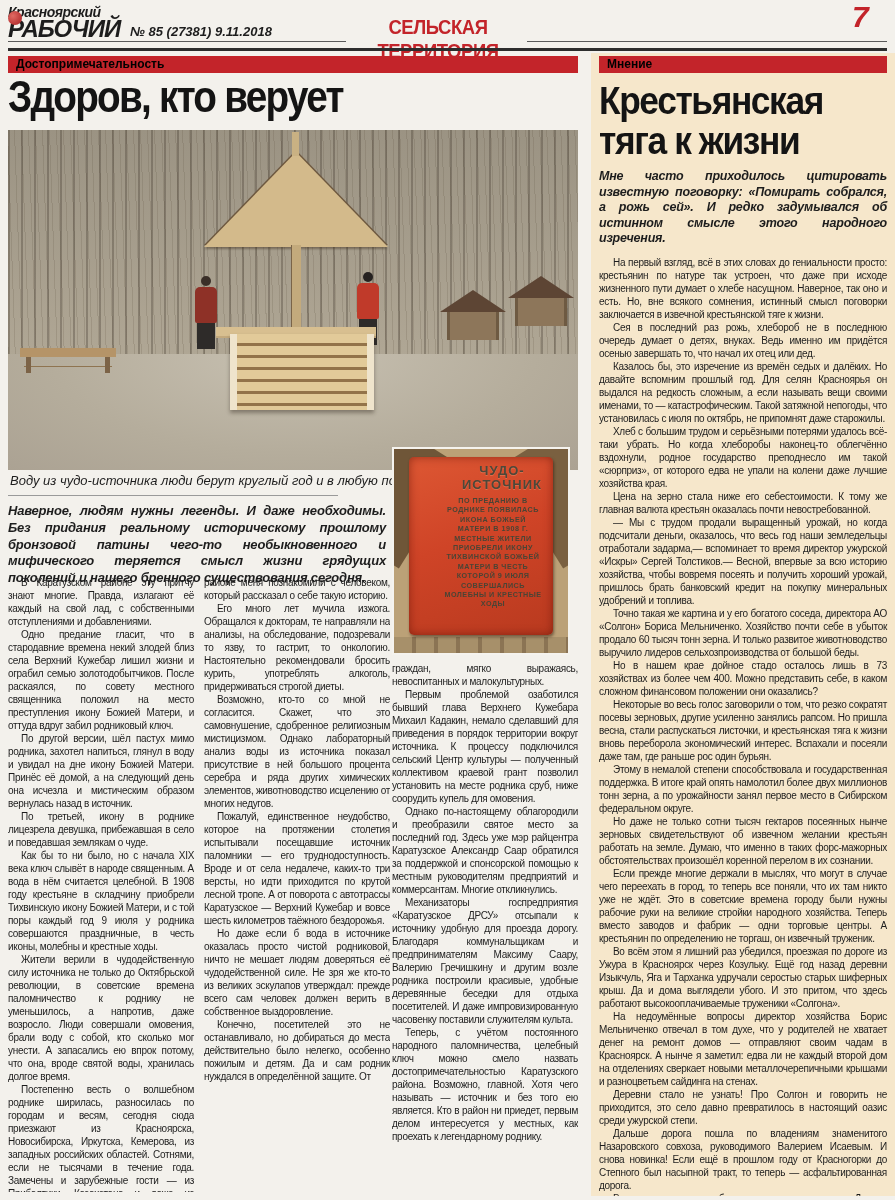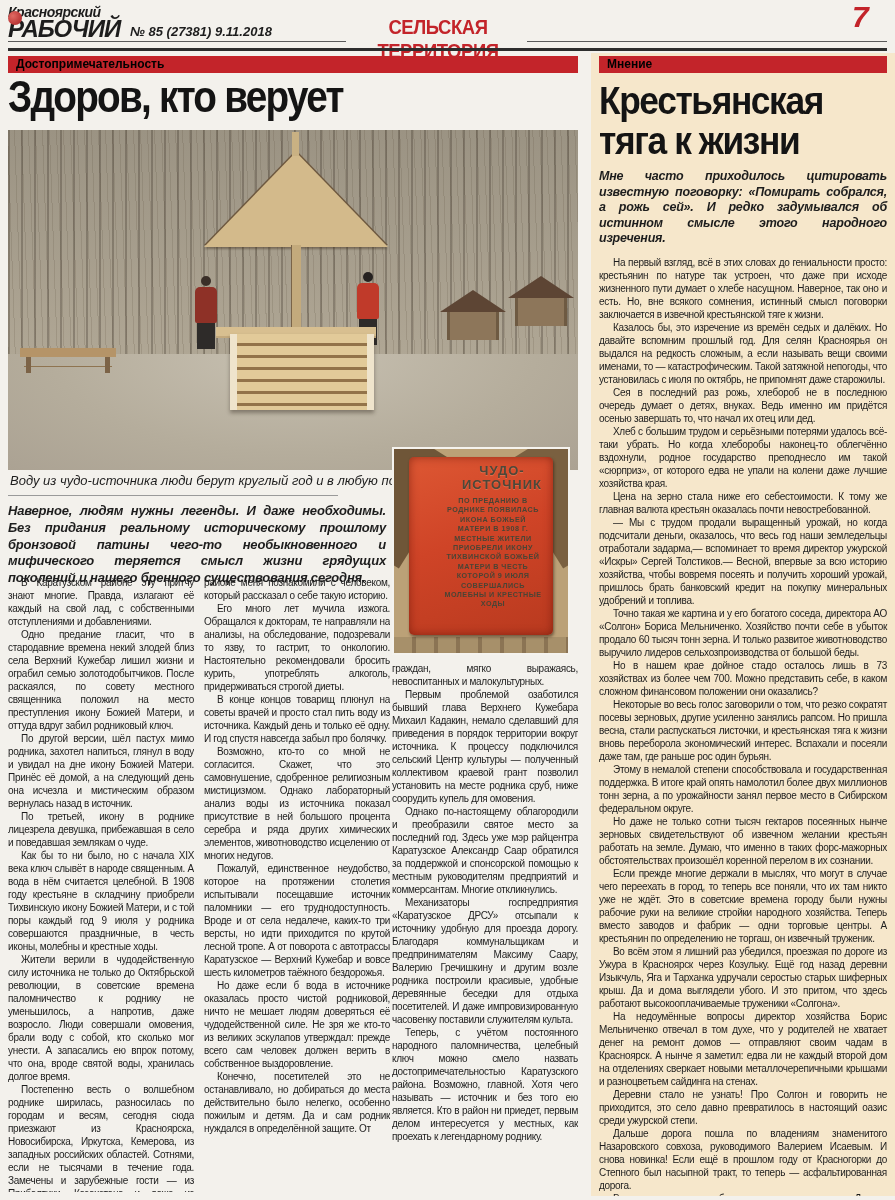--- a/index.html
+++ b/index.html
@@ -158,21 +158,20 @@
       <p>Одно предание гласит, что в стародавние времена некий злодей близ села Верхний Кужебар лишил жизни и ограбил семью золотодобытчиков. После раскаялся, по совету местного священника положил на место преступления икону Божией Матери, и оттуда вдруг забил родниковый ключ.</p>
       <p>По другой версии, шёл пастух мимо родника, захотел напиться, глянул в воду и увидал на дне икону Божией Матери. Принёс её домой, а на следующий день она исчезла и мистическим образом вернулась назад в источник.</p>
       <p>По третьей, икону в роднике лицезрела девушка, прибежавшая в село и поведавшая землякам о чуде.</p>
       <p>Как бы то ни было, но с начала XIX века ключ слывёт в народе священным. А вода в нём считается целебной. В 1908 году крестьяне в складчину приобрели Тихвинскую икону Божией Матери, и с той поры каждый год 9 июля у родника совершаются праздничные, в честь иконы, молебны и крестные ходы.</p>
       <p>Жители верили в чудодейственную силу источника не только до Октябрьской революции, в советские времена паломничество к роднику не уменьшилось, а напротив, даже возросло. Люди совершали омовения, брали воду с собой, кто сколько мог унести. А запасались ею впрок потому, что она, вроде святой воды, хранилась долгое время.</p>
       <p>Постепенно весть о волшебном роднике ширилась, разносилась по городам и весям, сегодня сюда приезжают из Красноярска, Новосибирска, Иркутска, Кемерова, из западных российских областей. Сотнями, если не тысячами в течение года. Замечены и зарубежные гости — из Прибалтики, Казахстана и даже из Израиля. И величают его кто святым источником, кто святым колодцем, кто чудо-источником.</p>
     </div>
   <div id="col2" class="ncol cont">
       <p>районе меня познакомили с человеком, который рассказал о себе такую историю.</p>
       <p>Его много лет мучила изжога. Обращался к докторам, те направляли на анализы, на обследование, подозревали то язву, то гастрит, то онкологию. Настоятельно рекомендовали бросить курить, употреблять алкоголь, придерживаться строгой диеты.</p>
-      <p>В конце концов товарищ плюнул на советы врачей и просто стал пить воду из источника. Каждый день и только её одну. И год спустя навсегда забыл про болячку.</p>
       <p>Возможно, кто-то со мной не согласится. Скажет, что это самовнушение, сдобренное религиозным мистицизмом. Однако лабораторный анализ воды из источника показал присутствие в ней большого процента серебра и ряда других химических элементов, животноводство исцелению от многих недугов.</p>
       <p>Пожалуй, единственное неудобство, которое на протяжении столетия испытывали посещавшие источник паломники — его труднодоступность. Вроде и от села недалече, каких-то три версты, но идти приходится по крутой лесной тропе. А от поворота с автотрассы Каратузское — Верхний Кужебар и вовсе шесть километров таёжного бездорожья.</p>
       <p>Но даже если б вода в источнике оказалась просто чистой родниковой, ничто не мешает людям доверяться её чудодейственной силе. Не зря же кто-то из великих эскулапов утверждал: прежде всего сам человек должен верить в собственное выздоровление.</p>
       <p>Конечно, посетителей это не останавливало, но добираться до места действительно было нелегко, особенно пожилым и детям. Да и сам родник нуждался в определённой защите. От</p>
     </div>
 
   <div class="sign-photo">
     <div class="aframe-l"></div>
     <div class="aframe-r"></div>
     <div class="sign-base"></div>
@@ -211,27 +210,27 @@
     <div class="rubric rubric-right redbg">
       <span>Мнение</span>
     </div>
     <div class="headline-right">
       <div>Крестьянская</div>
       <div>тяга к жизни</div>
     </div>
     <div class="lede-right">Мне часто приходилось цитировать известную поговорку: «Помирать собрался, а рожь сей». И редко задумывался об истинном смысле этого народного изречения.</div>
     <div class="body-right">
         <p>На первый взгляд, всё в этих словах до гениальности просто: крестьянин по натуре так устроен, что даже при исходе жизненного пути думает о хлебе насущном. Наверное, так оно и есть. Но, вне всякого сомнения, истинный смысл поговорки заключается в извечной крестьянской тяге к жизни.</p>
+        <p>Сея в последний раз рожь, хлебороб не в последнюю очередь думает о детях, внуках. Ведь именно им придётся осенью завершать то, что начал их отец или дед.</p>
         <p>Казалось бы, это изречение из времён седых и далёких. Но давайте вспомним прошлый год. Для селян Красноярья он выдался на редкость сложным, а если называть вещи своими именами, то — катастрофическим. Такой затяжной непогоды, что установилась с июля по октябрь, не припомнят даже старожилы.</p>
-        <p>Сея в последний раз рожь, хлебороб не в последнюю очередь думает о детях, внуках. Ведь именно им придётся осенью завершать то, что начал их отец или дед.</p>
         <p>Хлеб с большим трудом и серьёзными потерями удалось всё-таки убрать. Но когда хлеборобы наконец-то облегчённо вздохнули, родное государство преподнесло им такой «сюрприз», от которого едва не упали на колени даже лучшие хозяйства края.</p>
         <p>Цена на зерно стала ниже его себестоимости. К тому же главная валюта крестьян оказалась почти невостребованной.</p>
         <p>— Мы с трудом продали выращенный урожай, но когда подсчитали деньги, оказалось, что весь год наши земледельцы отработали задарма,— вспоминает то время директор ужурской «Искры» Сергей Толстиков.— Весной, впервые за всю историю хозяйства, чтобы вовремя посеять и получить хороший урожай, пришлось брать банковский кредит на покупку минеральных удобрений и топлива.</p>
         <p>Точно такая же картина и у его богатого соседа, директора АО «Солгон» Бориса Мельниченко. Хозяйство почти себе в убыток продало 60 тысяч тонн зерна. И только развитое животноводство выручило лидеров сельхозпроизводства от большой беды.</p>
-        <p>Но в нашем крае дойное стадо осталось лишь в 73 хозяйствах из более чем 700. Можно представить себе, в каком сложном финансовом положении они оказались?</p>
+        <p>Но в нашем крае дойное стадо осталось лишь в 73 хозяйствах из более чем 400. Можно представить себе, в каком сложном финансовом положении они оказались?</p>
         <p>Некоторые во весь голос заговорили о том, что резко сократят посевы зерновых, другие усиленно занялись рапсом. Но пришла весна, стали распускаться листочки, и крестьянская тяга к жизни вновь переборола экономический интерес. Вспахали и посеяли даже там, где раньше рос один бурьян.</p>
         <p>Этому в немалой степени способствовала и государственная поддержка. В итоге край опять намолотил более двух миллионов тонн зерна, а по урожайности занял первое место в Сибирском федеральном округе.</p>
         <p>Но даже не только сотни тысяч гектаров посеянных нынче зерновых свидетельствуют об извечном желании крестьян работать на земле. Думаю, что именно в таких форс-мажорных обстоятельствах произошёл коренной перелом в их сознании.</p>
         <p>Если прежде многие держали в мыслях, что могут в случае чего переехать в город, то теперь все поняли, что их там никто уже не ждёт. Это в советские времена городу были нужны рабочие руки на великие стройки народного хозяйства. Теперь вместо заводов и фабрик — одни торговые центры. А крестьянин по определению не торгаш, он извечный труженик.</p>
         <p>Во всём этом я лишний раз убедился, проезжая по дороге из Ужура в Красноярск через Козульку. Ещё год назад деревни Изыкчуль, Яга и Тарханка удручали серостью старых шиферных крыш. Да и дома выглядели убого. И это притом, что здесь работают высокооплачиваемые труженики «Солгона».</p>
         <p>На недоумённые вопросы директор хозяйства Борис Мельниченко отвечал в том духе, что у родителей не хватает денег на ремонт домов — отправляют своим чадам в Красноярск. А нынче я заметил: едва ли не каждый второй дом на отделениях сверкает новыми металлочерепичными крышами и разноцветьем сайдинга на стенах.</p>
         <p>Деревни стало не узнать! Про Солгон и говорить не приходится, это село давно превратилось в настоящий оазис среди ужурской степи.</p>
         <p>Дальше дорога пошла по владениям знаменитого Назаровского совхоза, руководимого Валерием Исаевым. И снова новинка! Если ещё в прошлом году от Красногорки до Степного был насыпной тракт, то теперь — асфальтированная дорога.</p>
         <p>Всюду радовали глаз убранные и вспаханные поля. Даже в небольшом сельце Старожилово, где всего-то пара улиц, на машинном дворе аккуратно в ряд выставлена техника, а чуть ниже, в ложбине, виднеется крыша небольшой фермы.</p>
       </div>

